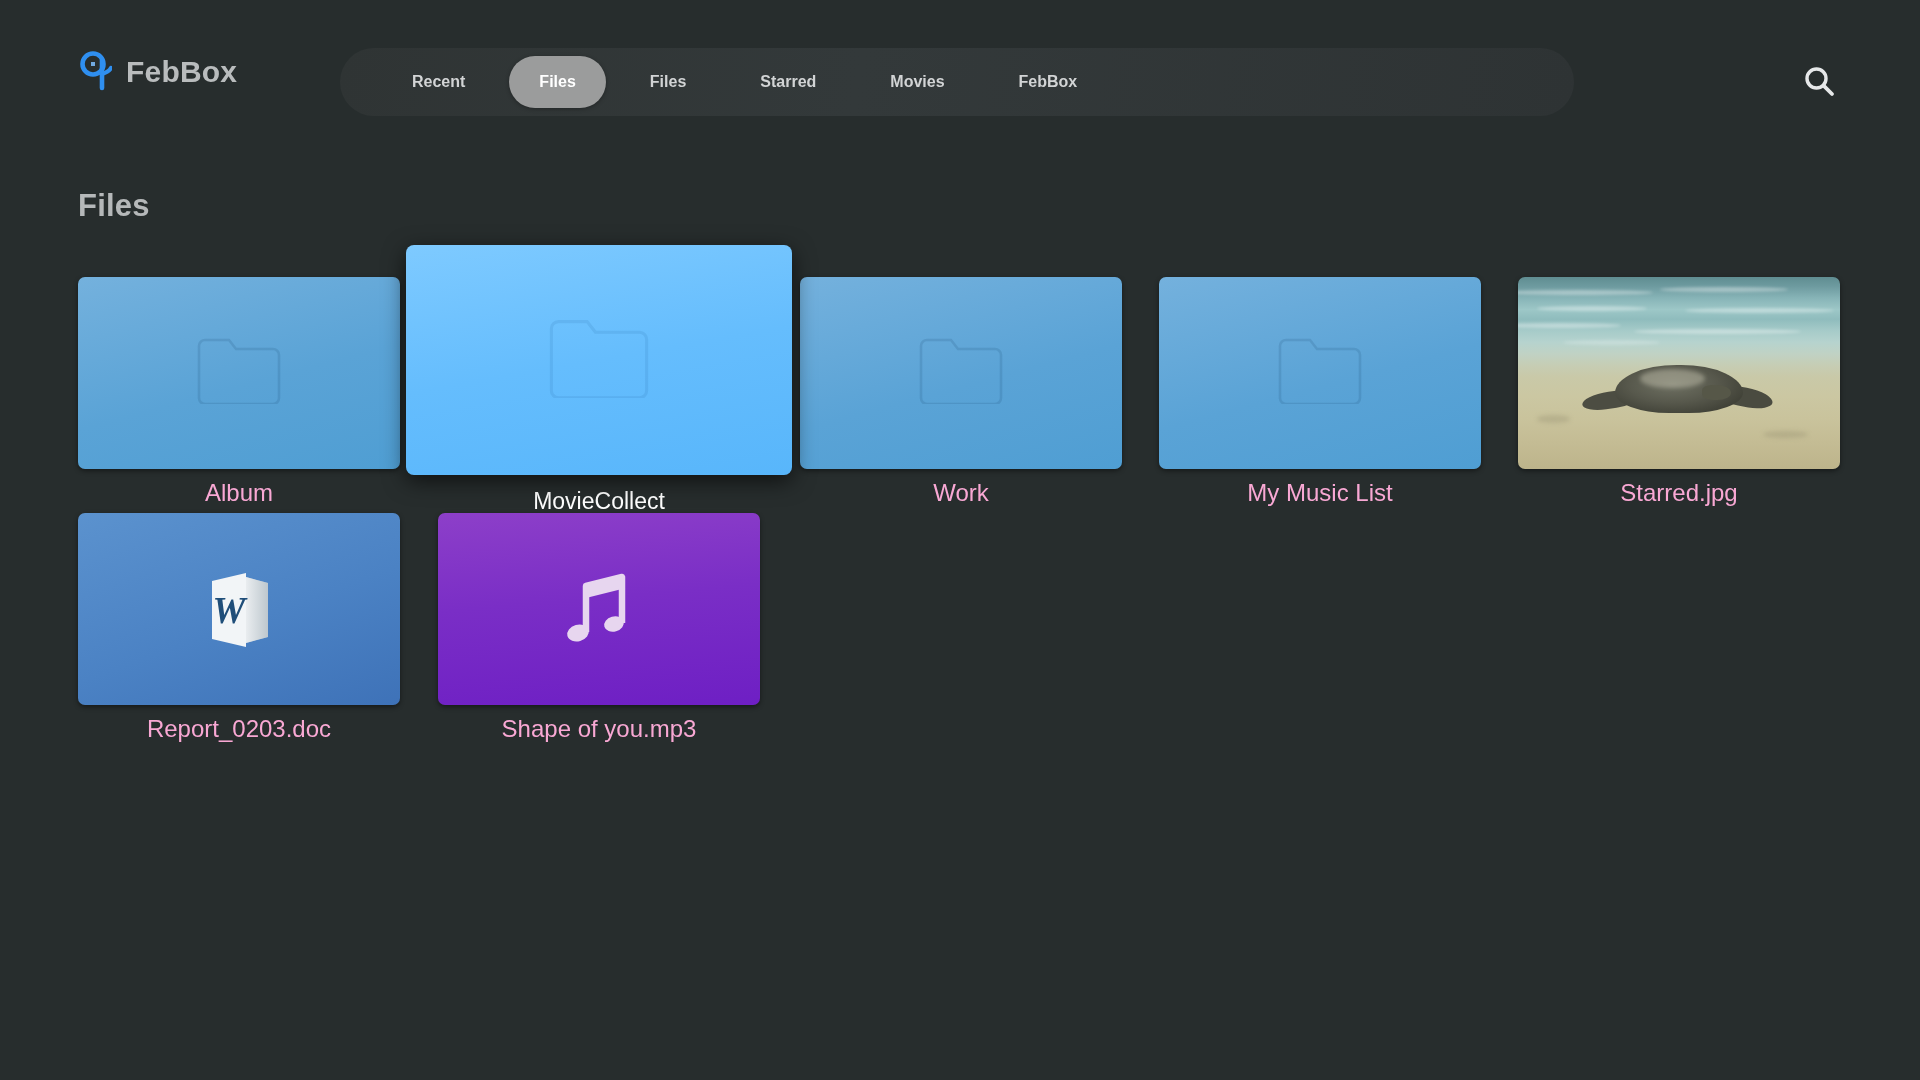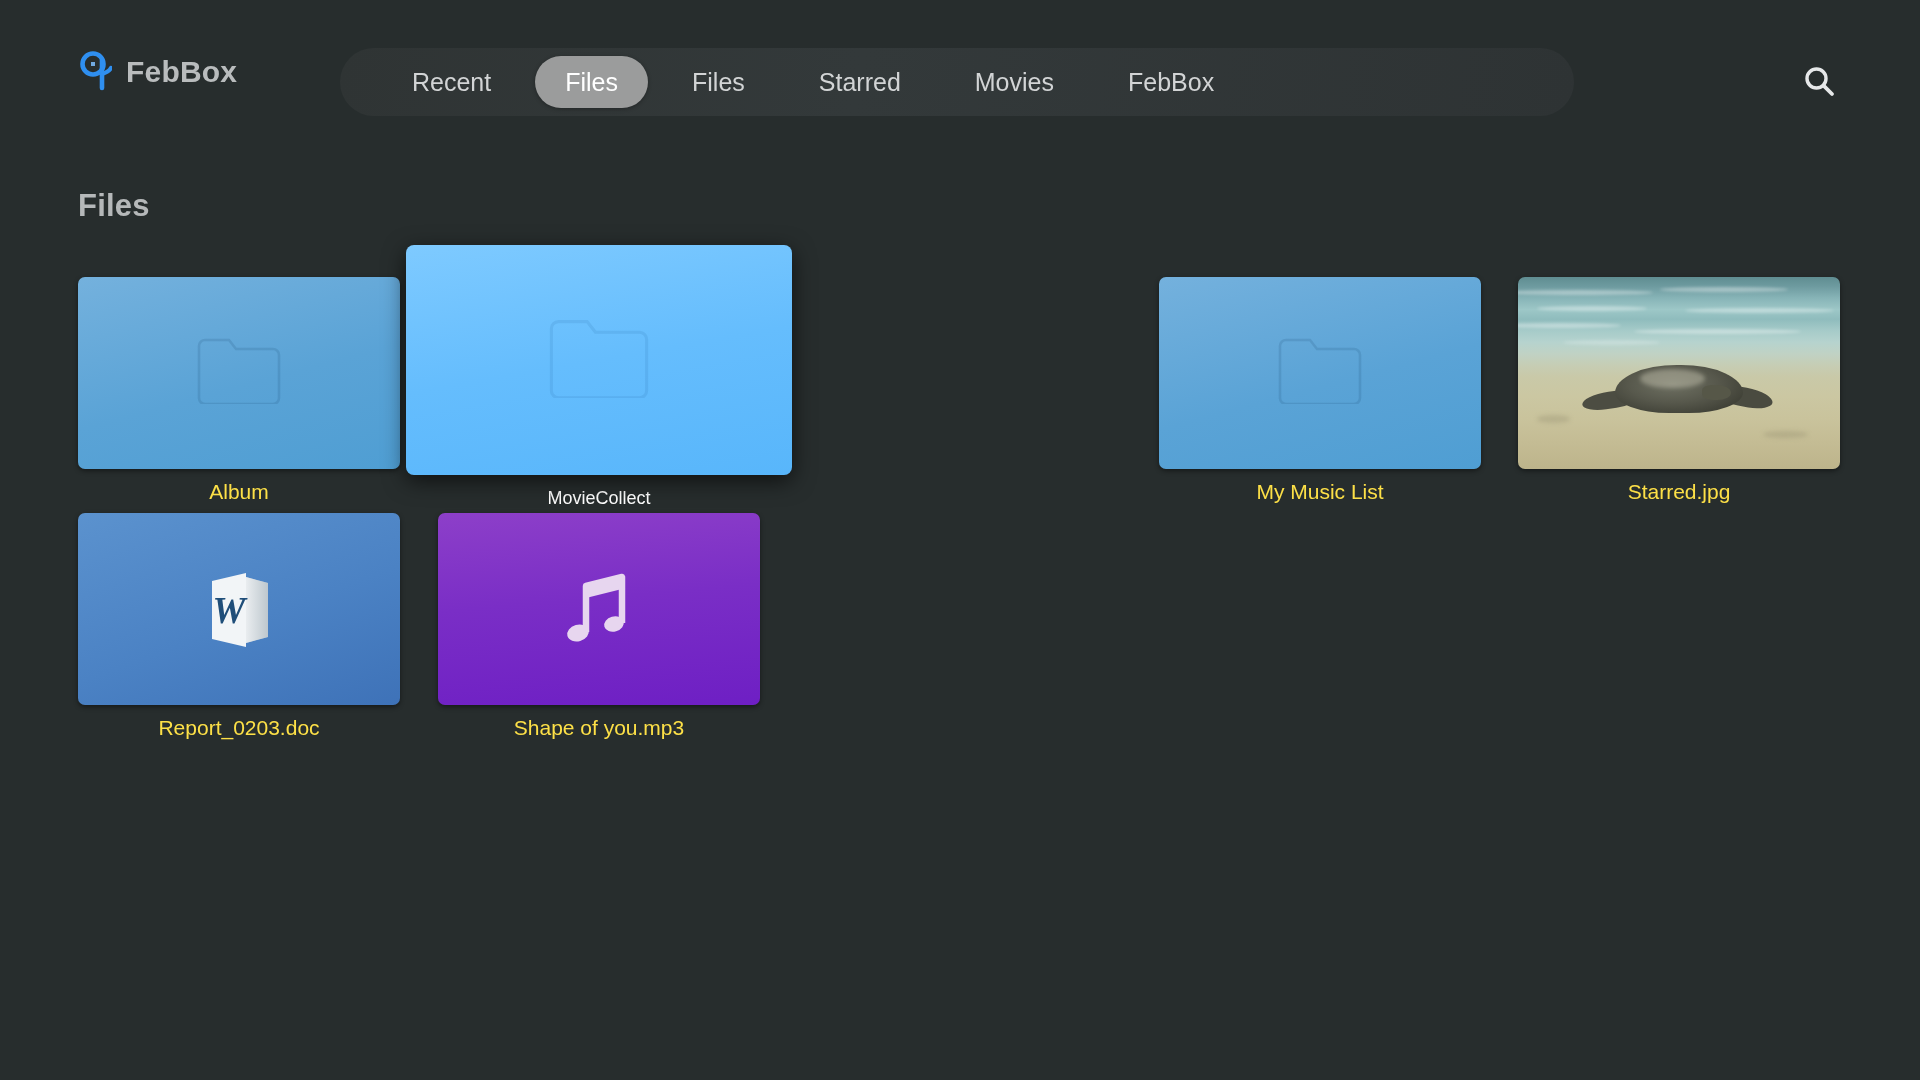--- a/index.html
+++ b/index.html
@@ -66,22 +66,22 @@
 
   .nav-item {
     flex: 0 0 auto;
     height: 52px;
     padding: 0 30px;
     margin: 0 7px;
     border-radius: 26px;
     display: flex;
     align-items: center;
     justify-content: center;
-    font-size: 25px;
-    font-weight: normal;
+    font-size: 16px;
+    font-weight: bold;
     color: #d2d4d5;
     white-space: nowrap;
     cursor: pointer;
     user-select: none;
   }
 
   .nav-item.active {
     background: #9b9c9c;
     color: #ffffff;
     box-shadow: 0 1px 4px rgba(0,0,0,0.3);
@@ -154,41 +154,41 @@
     position: relative;
     overflow: hidden;
     box-shadow: 0 2px 5px rgba(0,0,0,0.45);
     display: flex;
     align-items: center;
     justify-content: center;
   }
 
   .caption {
     margin-top: 11px;
-    font-size: 21px;
-    color: #fde047;
+    font-size: 24px;
+    color: #f9a8d4;
     white-space: nowrap;
     text-align: center;
     line-height: 1.1;
   }
 
   
   .tile.selected {
     width: 386px;
     z-index: 5;
   }
   .tile.selected .thumb {
     width: 386px;
     height: 230px;
     border-radius: 8px;
     box-shadow: 0 6px 22px rgba(0,0,0,0.62);
   }
   .tile.selected .caption {
     margin-top: 14px;
-    font-size: 18px;
+    font-size: 23px;
     color: #ffffff;
     font-weight: normal;
   }
 
   
   .bg-folder {
     background: linear-gradient(165deg, #74b1dd 0%, #5aa3d6 55%, #4f9ed3 100%);
   }
   .bg-folder-sel {
     background: linear-gradient(170deg, #7ecaff 0%, #65bdfd 50%, #58b6fb 100%);
@@ -364,20 +364,30 @@
         <div class="thumb bg-folder-sel">
           <span>
             <svg class="folder-ghost" viewBox="0 0 84 66" xmlns="http://www.w3.org/2000/svg">
               <path d="M2 8 a6 6 0 0 1 6 -6 h24 l7 9 h37 a6 6 0 0 1 6 6 v43 a6 6 0 0 1 -6 6 h-68 a6 6 0 0 1 -6 -6 z" fill="none" stroke="rgba(40,110,170,0.30)" stroke-width="2.6"></path>
             </svg>
           </span>
         </div>
         <div class="caption">MovieCollect</div>
       </div>
 
+      <div class="tile" style="left:800px; top:32px;">
+        <div class="thumb bg-folder">
+          <span>
+            <svg class="folder-ghost" viewBox="0 0 84 66" xmlns="http://www.w3.org/2000/svg">
+              <path d="M2 8 a6 6 0 0 1 6 -6 h24 l7 9 h37 a6 6 0 0 1 6 6 v43 a6 6 0 0 1 -6 6 h-68 a6 6 0 0 1 -6 -6 z" fill="none" stroke="rgba(30,80,120,0.34)" stroke-width="2.6"></path>
+            </svg>
+          </span>
+        </div>
+        <div class="caption">Work</div>
+      </div>
 
       <div class="tile" style="left:1159px; top:32px;">
         <div class="thumb bg-folder">
           <span>
             <svg class="folder-ghost" viewBox="0 0 84 66" xmlns="http://www.w3.org/2000/svg">
               <path d="M2 8 a6 6 0 0 1 6 -6 h24 l7 9 h37 a6 6 0 0 1 6 6 v43 a6 6 0 0 1 -6 6 h-68 a6 6 0 0 1 -6 -6 z" fill="none" stroke="rgba(30,80,120,0.34)" stroke-width="2.6"></path>
             </svg>
           </span>
         </div>
         <div class="caption">My Music List</div>

